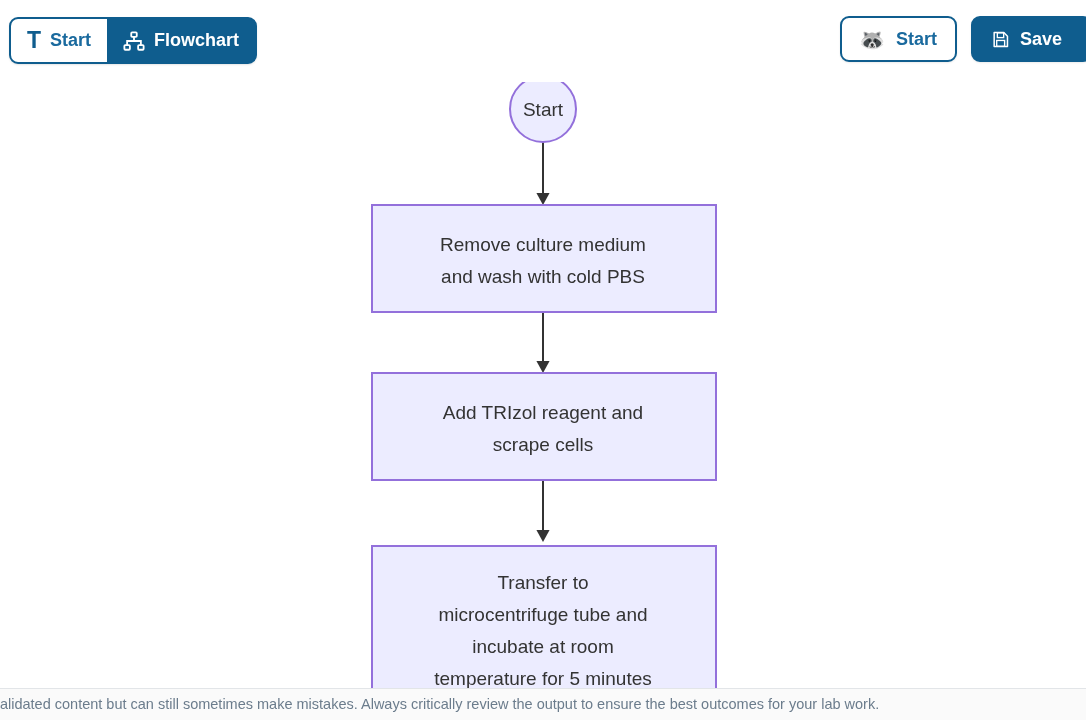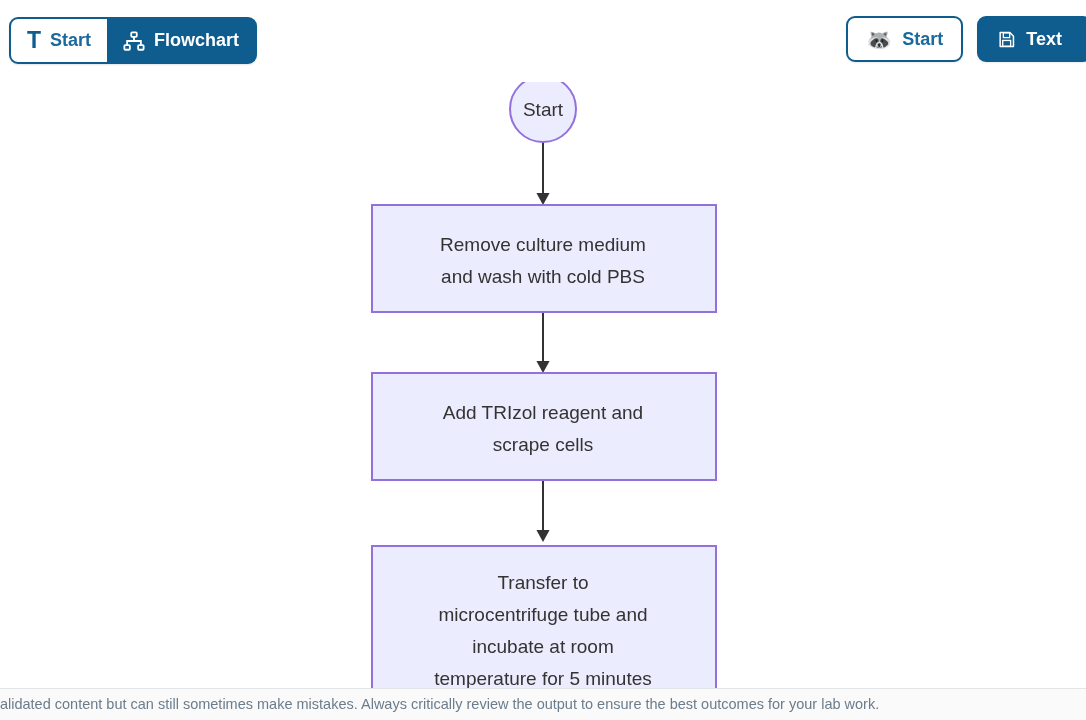--- a/index.html
+++ b/index.html
@@ -191,21 +191,21 @@
         <span>Start</span>
       </button>
       <button class="btn btn-primary">
         <span class="save-icon">
           <svg width="19" height="19" viewBox="0 0 24 24" aria-hidden="true">
             <path d="M4 3.2h12.2L20.8 7.8V20.8H4z" fill="none" stroke="#ffffff" stroke-width="1.9" stroke-linejoin="round"></path>
             <rect x="8" y="3.6" width="8" height="6" fill="none" stroke="#ffffff" stroke-width="1.7"></rect>
             <rect x="7.2" y="13.2" width="10" height="7.4" fill="none" stroke="#ffffff" stroke-width="1.7"></rect>
           </svg>
         </span>
-        <span>Text</span>
+        <span>Save</span>
       </button>
     </div>
   </div>
 
   <div class="canvas">
     <svg class="flow-svg" width="1086" height="720" viewBox="0 0 1086 720">
       <defs>
         <marker id="arrowhead" markerWidth="9" markerHeight="9" refX="5.2" refY="4" orient="auto" markerUnits="strokeWidth">
           <path d="M0,0.6 L0,7.4 L6.2,4 z" fill="#333333"></path>
         </marker>

